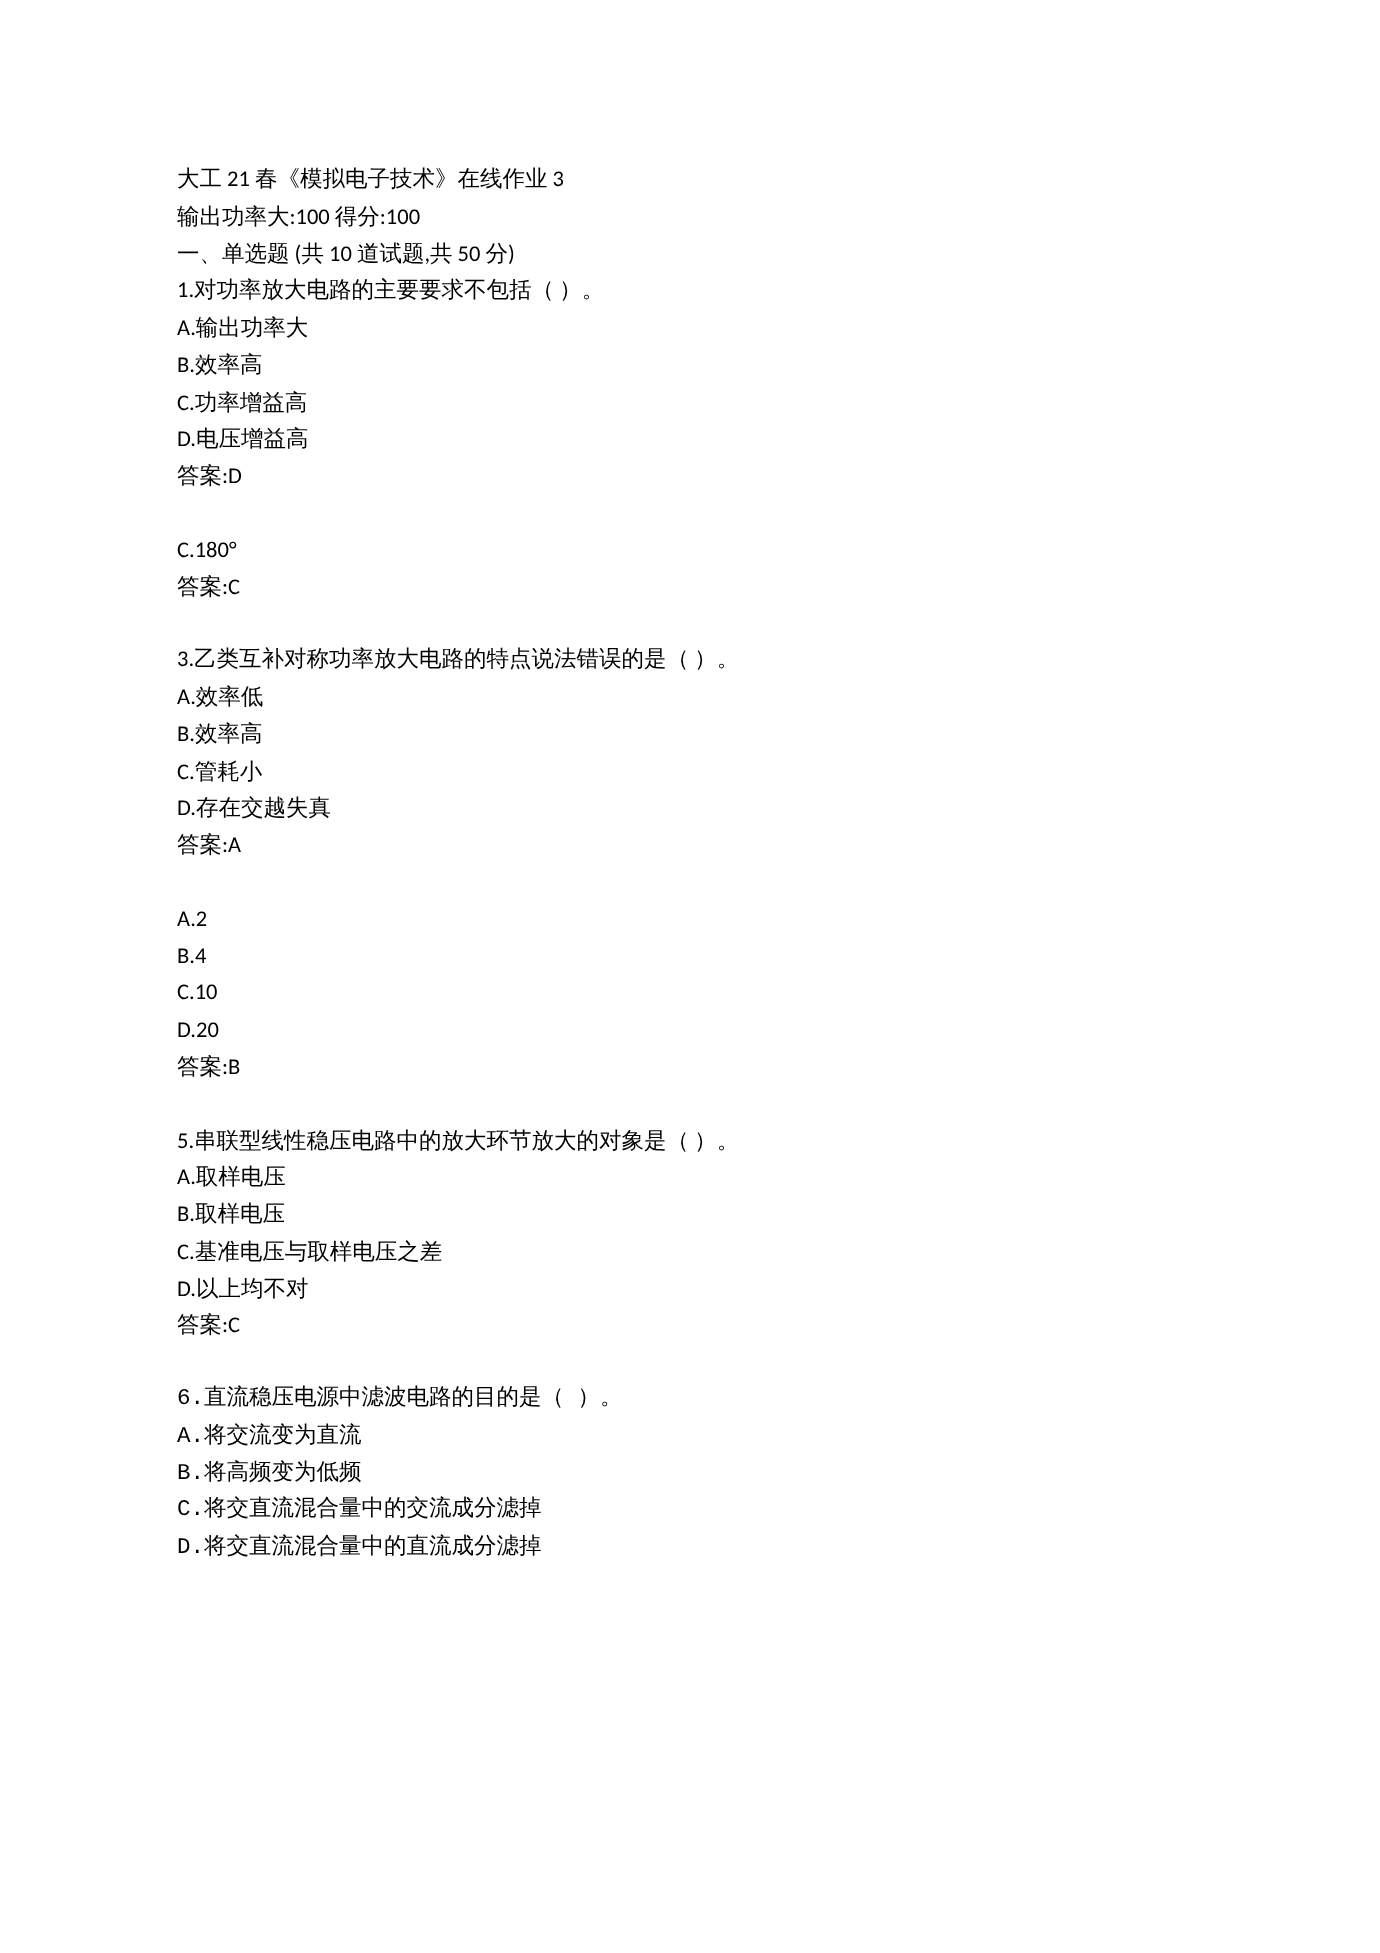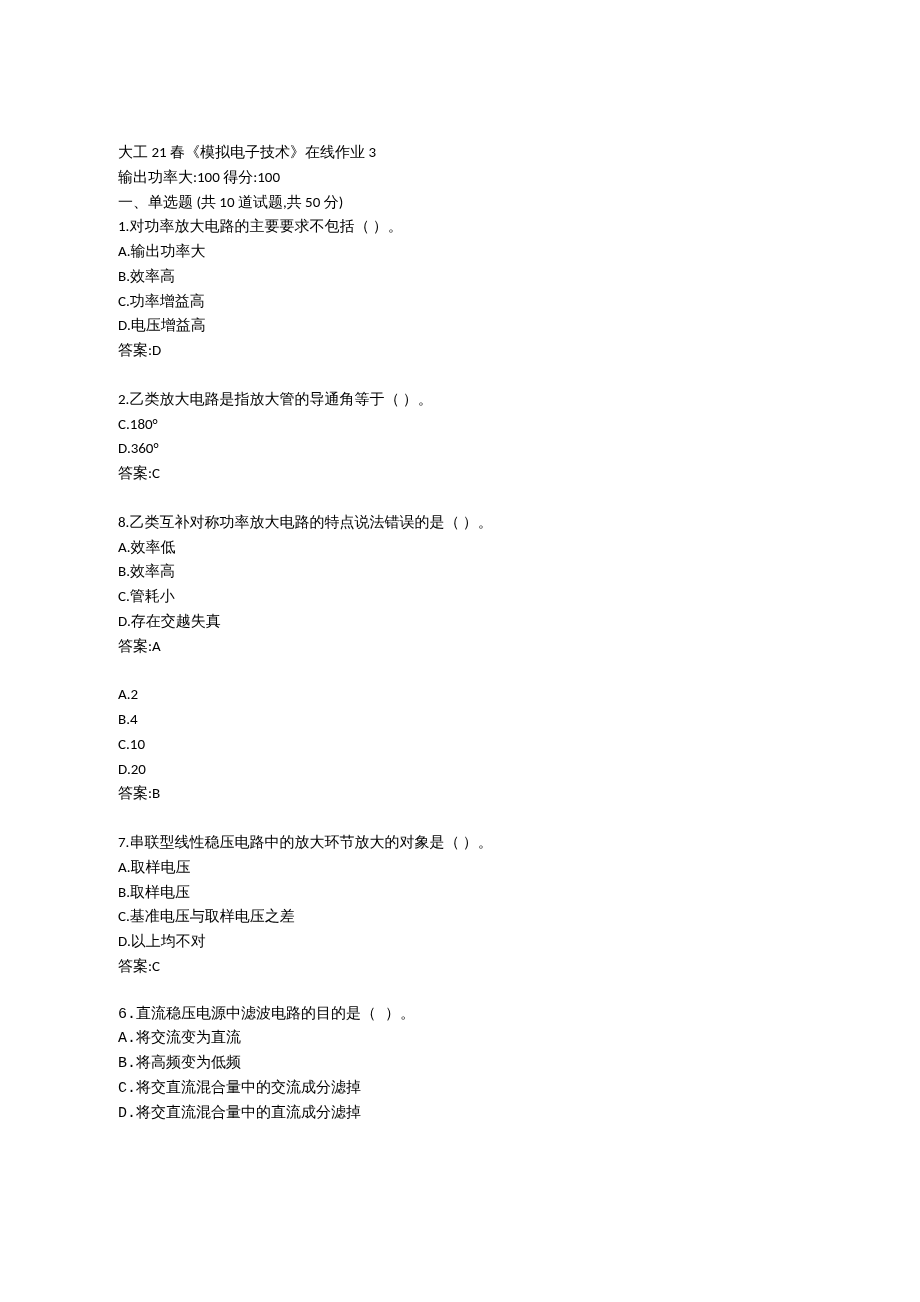--- a/index.html
+++ b/index.html
@@ -12,21 +12,20 @@
       min-height: 1302px;
       background: #ffffff;
       font-family: "Calibri", "SimSun", sans-serif;
       font-size: 15px;
       line-height: 1.65;
       color: #000000;
       padding: 108px 118px 60px 118px;
     }
     .content {
       width: 100%;
-      margin-top: 32px;
     }
     .line {
       text-align: justify;
       text-justify: inter-ideograph;
     }
     .question-block {
       margin-bottom: 24px;
     }
     .question-block:last-child {
       margin-bottom: 0;
@@ -44,45 +43,43 @@
     <div class="line">一、单选题  (共  10  道试题,共  50  分)</div>
     <div class="line">1.对功率放大电路的主要要求不包括（      ）。</div>
     <div class="line">A.输出功率大</div>
     <div class="line">B.效率高</div>
     <div class="line">C.功率增益高</div>
     <div class="line">D.电压增益高</div>
     <div class="line">答案:D</div>
   </div>
 
   <div class="question-block">
-    <div class="line">2.乙类放大电路是指放大管的导通角等于（      ）。</div>
     <div class="line">C.180°</div>
-    <div class="line">D.360°</div>
     <div class="line">答案:C</div>
   </div>
 
   <div class="question-block">
-    <div class="line">8.乙类互补对称功率放大电路的特点说法错误的是（      ）。</div>
+    <div class="line">3.乙类互补对称功率放大电路的特点说法错误的是（      ）。</div>
     <div class="line">A.效率低</div>
     <div class="line">B.效率高</div>
     <div class="line">C.管耗小</div>
     <div class="line">D.存在交越失真</div>
     <div class="line">答案:A</div>
   </div>
 
   <div class="question-block">
     <div class="line">A.2</div>
     <div class="line">B.4</div>
     <div class="line">C.10</div>
     <div class="line">D.20</div>
     <div class="line">答案:B</div>
   </div>
 
   <div class="question-block">
-    <div class="line">7.串联型线性稳压电路中的放大环节放大的对象是（      ）。</div>
+    <div class="line">5.串联型线性稳压电路中的放大环节放大的对象是（      ）。</div>
     <div class="line">A.取样电压</div>
     <div class="line">B.取样电压</div>
     <div class="line">C.基准电压与取样电压之差</div>
     <div class="line">D.以上均不对</div>
     <div class="line">答案:C</div>
   </div>
 
   <div class="question-block" data="" into="question-block">
     <div class="line">6.直流稳压电源中滤波电路的目的是（      ）。</div>
     <div class="line">A.将交流变为直流</div>

